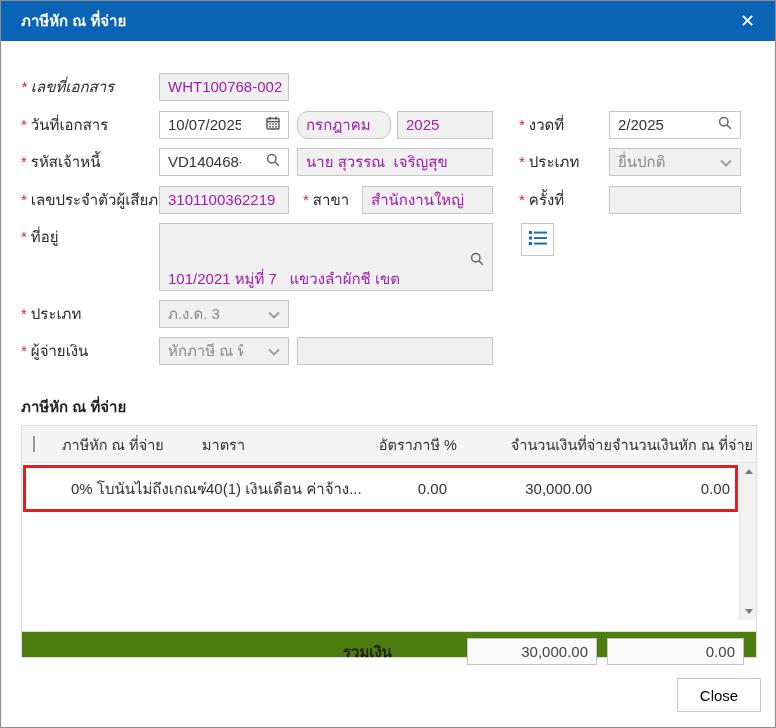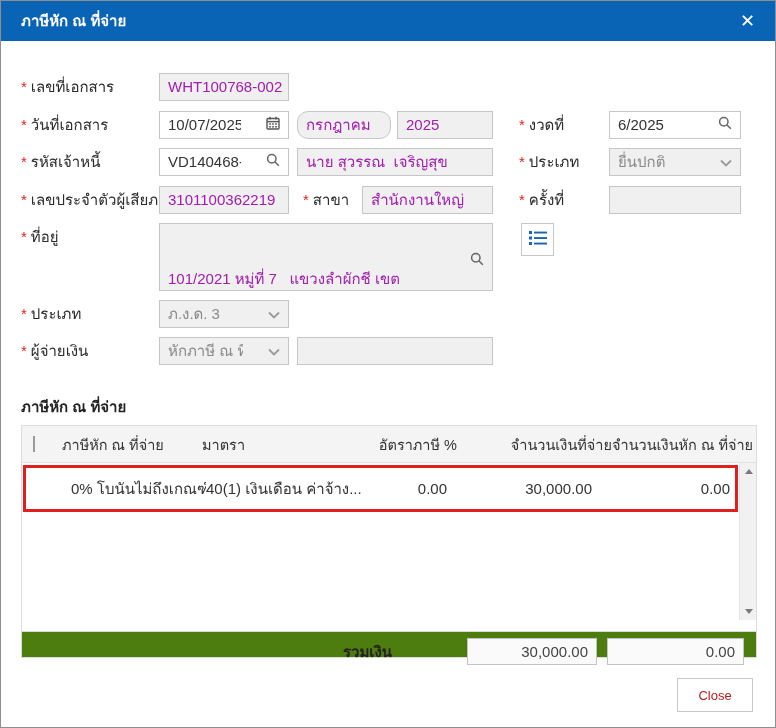--- a/index.html
+++ b/index.html
@@ -49,33 +49,33 @@
   .vscroll { position:absolute; right:0; top:37px; width:17px; height:157px; background:#f1f1f1; border-left:1px solid #e4e4e4; }
   .sb-btn { position:absolute; left:0; width:17px; height:17px; display:flex; align-items:center; justify-content:center; cursor:pointer; }
   .sb-up { top:0; } .sb-dn { bottom:0; }
   .tri-up { width:0; height:0; border-left:4px solid transparent; border-right:4px solid transparent; border-bottom:5px solid #7a7a7a; }
   .tri-dn { width:0; height:0; border-left:4px solid transparent; border-right:4px solid transparent; border-top:5px solid #7a7a7a; }
   .tfoot { position:absolute; left:0; bottom:0; width:734px; height:26px; background:#4d7c0f; border-top:1px solid #d9d9d9; }
   .total-lbl { position:absolute; left:200px; top:0; width:170px; height:39px; line-height:39px; text-align:right; font-weight:700; color:#222; }
   .total-box { position:absolute; top:6px; height:27px; background:#fafafa; border:1px solid #c3c3c3; line-height:25px; text-align:right; padding:0 8px; color:#444; }
 
   
-  .btn-close { position:absolute; left:676px; top:677px; width:76px; height:34px; background:#fff; border:1px solid #c9c9c9; color:#b91c1c; font-size:13px; font-family:inherit; cursor:pointer; }
+  .btn-close { position:absolute; left:676px; top:677px; width:84px; height:34px; background:#fff; border:1px solid #c9c9c9; color:#000000; font-size:15px; font-family:inherit; cursor:pointer; }
 </style>
 </head>
 <body>
 
 <div class="modal">
 
   <div class="titlebar">
     <div class="title">ภาษีหัก ณ ที่จ่าย</div>
     <div class="close-x">✕</div>
   </div>
 
-  <div class="abs lbl" style="left:20px; top:72px;"><span class="req">*</span><span>เลขที่เอกสาร</span></div>
+  <div class="abs lbl" style="left:20px; top:72px;font-style:italic;"><span class="req">*</span><span>เลขที่เอกสาร</span></div>
   <div class="abs fld" style="left:158px; top:72px; width:130px;">WHT100768-002</div>
 
   <div class="abs lbl" style="left:20px; top:110px;"><span class="req">*</span><span>วันที่เอกสาร</span></div>
   <div class="abs fld white icon-right" style="left:158px; top:110px; width:130px;">
     <span class="valtxt">10/07/2025</span>
     <span class="icon-svg">
       <svg width="14" height="14" viewBox="0 0 14 14">
           <rect x="1" y="2.5" width="12" height="10.5" rx="1" fill="none" stroke="#555" stroke-width="1.4"></rect>
           <line x1="1" y1="5.6" x2="13" y2="5.6" stroke="#555" stroke-width="1.4"></line>
           <line x1="4" y1="0.8" x2="4" y2="3.4" stroke="#555" stroke-width="1.4"></line>
@@ -86,21 +86,21 @@
           <rect x="3.2" y="10" width="1.6" height="1.6" fill="#555"></rect>
           <rect x="6.2" y="10" width="1.6" height="1.6" fill="#555"></rect>
           <rect x="9.2" y="10" width="1.6" height="1.6" fill="#555"></rect>
         </svg>
     </span>
   </div>
   <div class="abs fld" style="left:296px; top:110px; width:94px;border-radius:11px;">กรกฎาคม</div>
   <div class="abs fld" style="left:396px; top:110px; width:96px;">2025</div>
   <div class="abs lbl" style="left:518px; top:110px;"><span class="req">*</span><span>งวดที่</span></div>
   <div class="abs fld white icon-right" style="left:608px; top:110px; width:132px;">
-    <span class="valtxt">6/2025</span>
+    <span class="valtxt">2/2025</span>
     <span class="icon-svg">
       <svg width="14" height="14" viewBox="0 0 14 14">
           <circle cx="5.8" cy="5.8" r="4.2" fill="none" stroke="#666" stroke-width="1.5"></circle>
           <line x1="9" y1="9" x2="12.8" y2="12.8" stroke="#666" stroke-width="1.5"></line>
         </svg>
     </span>
   </div>
 
   <div class="abs lbl" style="left:20px; top:147px;"><span class="req">*</span><span>รหัสเจ้าหนี้</span></div>
   <div class="abs fld white icon-right" style="left:158px; top:147px; width:130px;">

